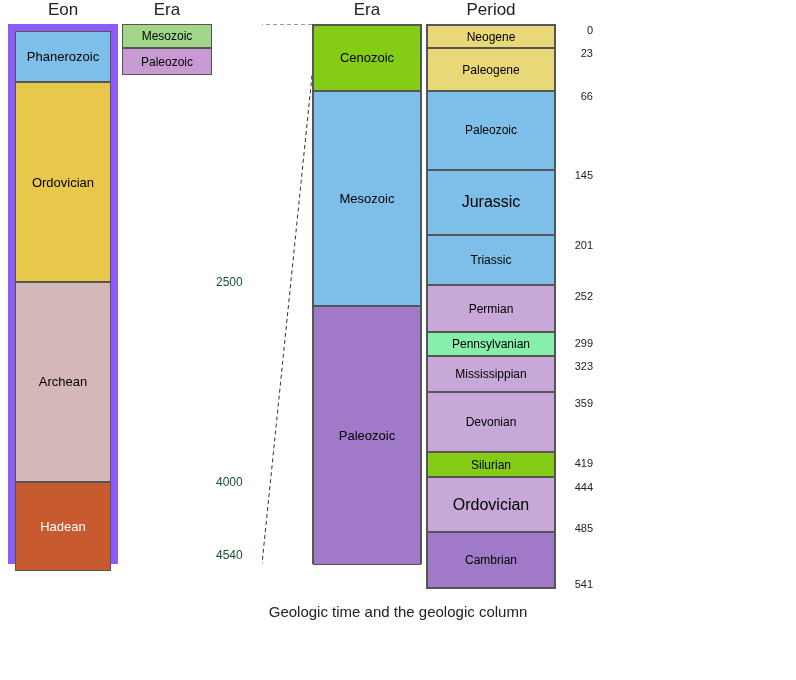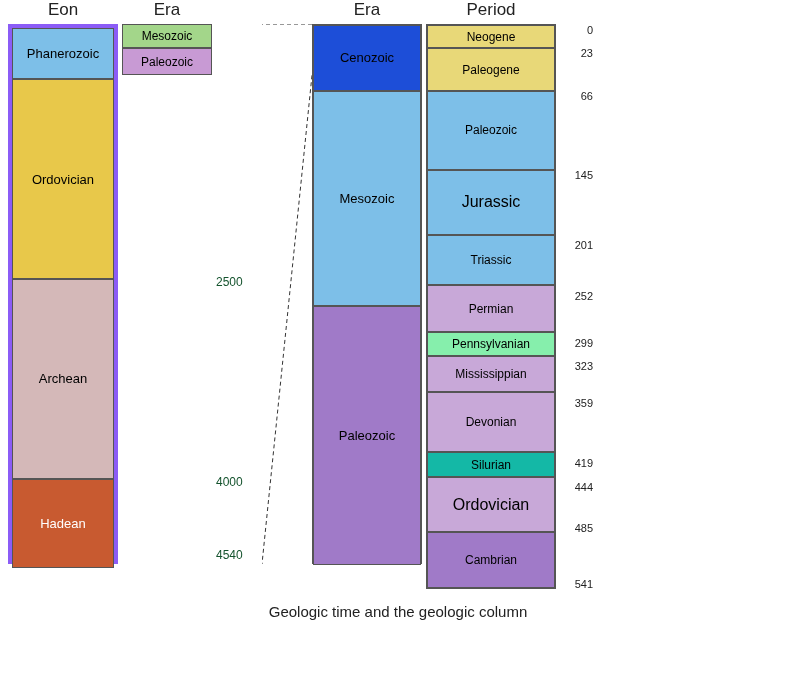--- a/index.html
+++ b/index.html
@@ -19,21 +19,21 @@
       display: flex;
       flex-direction: column;
       align-items: center;
       width: 780px;
     }
 
     .eon-col {
       width: 110px;
       display: flex;
       flex-direction: column;
-      border: 4px solid #8b5cf6;
+      border: 7px solid #8b5cf6;
     }
 
     .era-left-col {
       width: 90px;
       display: flex;
       flex-direction: column;
       margin-left: 4px;
     }
 
     .period-col {
@@ -66,34 +66,34 @@
     }
 
     .cell-phanerozoic { background: #7dbfe8; }
     .cell-proterozoic { background: #e8c84a; }
     .cell-archean     { background: #d4b8b8; }
     .cell-hadean      { background: #c85a30; color: #fff; }
 
     .cell-mesozoic-left  { background: #a3d68a; }
     .cell-paleozoic-left { background: #c89ad4; }
 
-    .cell-cenozoic   { background: #1d4ed8; }
+    .cell-cenozoic   { background: #84cc16; }
     .cell-mesozoic   { background: #7dbfe8; }
     .cell-paleozoic  { background: #a07ac8; }
 
     .cell-neogene      { background: #e8d878; }
     .cell-paleogene    { background: #e8d878; }
     .cell-cretaceous   { background: #7dbfe8; }
     .cell-jurassic     { background: #7dbfe8; }
     .cell-triassic     { background: #7dbfe8; }
     .cell-permian      { background: #c8a8d8; }
     .cell-pennsylvanian{ background: #86efac; }
     .cell-mississippian{ background: #c8a8d8; }
     .cell-devonian     { background: #c8a8d8; }
-    .cell-silurian     { background: #14b8a6; }
+    .cell-silurian     { background: #84cc16; }
     .cell-ordovician   { background: #c8a8d8; }
     .cell-cambrian     { background: #a07ac8; }
 
     .col-header {
       font-size: 17px;
       font-weight: normal;
       color: #222;
       text-align: center;
     }
 

